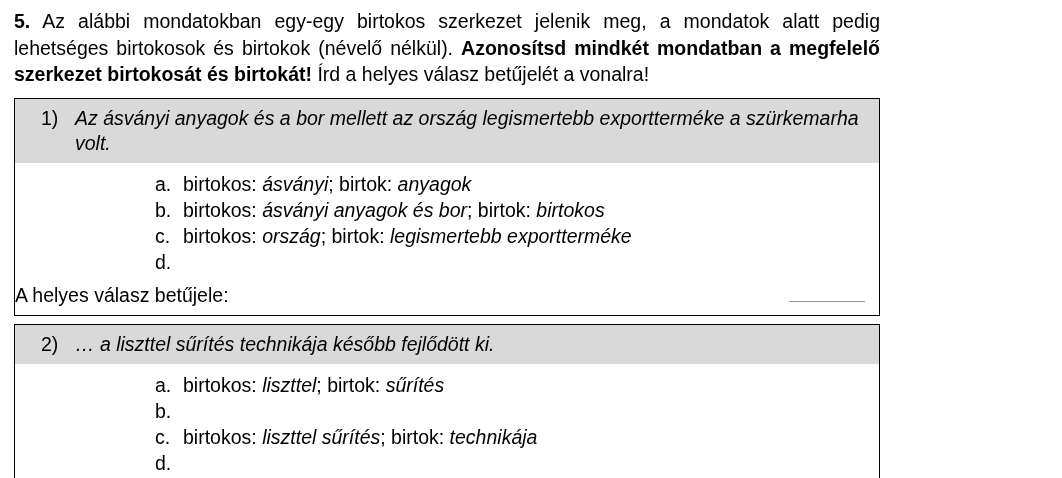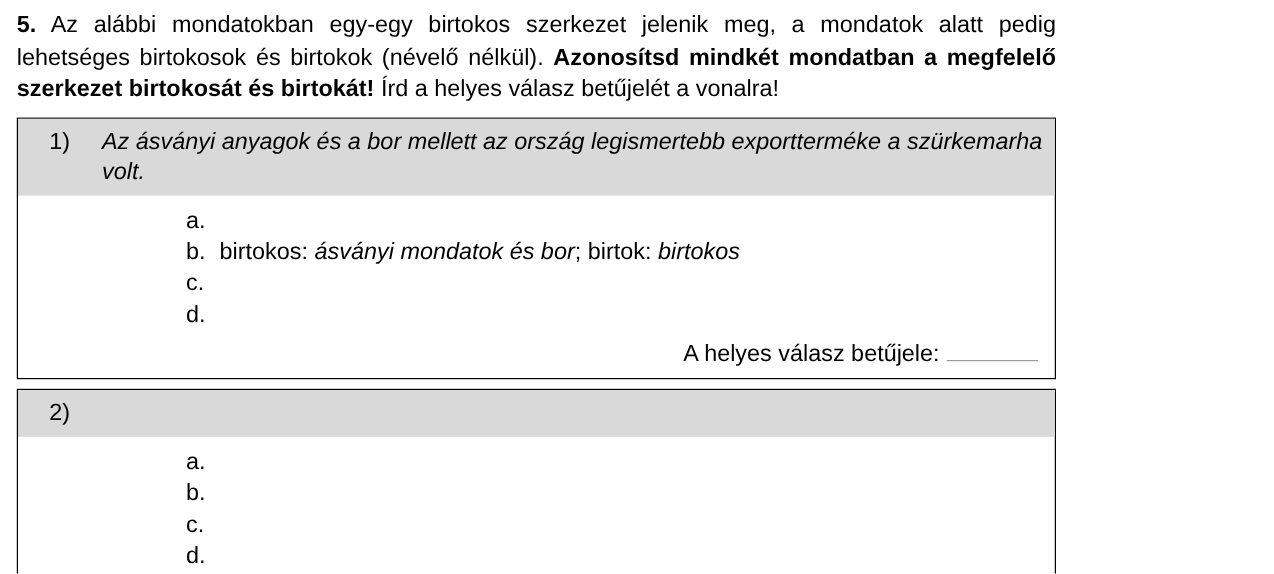--- a/index.html
+++ b/index.html
@@ -47,42 +47,41 @@
     padding: 7px 10px 7px 26px;
     display: flex;
     align-items: baseline;
   }
   .stem-num {
     width: 34px;
     flex: 0 0 34px;
   }
   .stem-text {
     font-style: italic;
-    margin-left: 10px;
   }
   .options {
     padding: 9px 0 2px 0;
   }
   .opt {
     display: flex;
     align-items: baseline;
     font-size: 19.5px;
     line-height: 1.33;
     padding-left: 140px;
   }
   .opt-letter {
     width: 28px;
     flex: 0 0 28px;
   }
   .opt-text em {
     font-style: italic;
   }
   .answer-line {
     display: flex;
-    justify-content: flex-end;
+    justify-content: space-between;
     align-items: baseline;
     font-size: 19.5px;
     padding: 6px 14px 8px 0;
   }
   .answer-label {
     white-space: pre;
   }
   .blank {
     display: inline-block;
     width: 76px;
@@ -109,51 +108,56 @@
   </p>
 
   <div class="block">
     <div class="stem">
       <span class="stem-num">1)</span>
       <span class="stem-text">Az ásványi anyagok és a bor mellett az ország legismertebb exportterméke a szürkemarha volt.</span>
     </div>
     <div class="options">
       <div class="opt">
         <span class="opt-letter">a.</span>
+        <span class="opt-text"><span>birtokos: </span><em>ásványi</em><span>; birtok: </span><em>anyagok</em></span>
       </div>
       <div class="opt">
         <span class="opt-letter">b.</span>
-        <span class="opt-text"><span>birtokos: </span><em>ásványi mondatok és bor</em><span>; birtok: </span><em>birtokos</em></span>
+        <span class="opt-text"><span>birtokos: </span><em>ásványi anyagok és bor</em><span>; birtok: </span><em>birtokos</em></span>
       </div>
       <div class="opt">
         <span class="opt-letter">c.</span>
+        <span class="opt-text"><span>birtokos: </span><em>ország</em><span>; birtok: </span><em>legismertebb exportterméke</em></span>
       </div>
       <div class="opt">
         <span class="opt-letter">d.</span>
       </div>
     </div>
     <div class="answer-line">
       <span class="answer-label">A helyes válasz betűjele:</span>
       <span class="blank"></span>
     </div>
   </div>
 
   <div class="block">
     <div class="stem">
       <span class="stem-num">2)</span>
+      <span class="stem-text">… a liszttel sűrítés technikája később fejlődött ki.</span>
     </div>
     <div class="options">
       <div class="opt">
         <span class="opt-letter">a.</span>
+        <span class="opt-text"><span>birtokos: </span><em>liszttel</em><span>; birtok: </span><em>sűrítés</em></span>
       </div>
       <div class="opt">
         <span class="opt-letter">b.</span>
       </div>
       <div class="opt">
         <span class="opt-letter">c.</span>
+        <span class="opt-text"><span>birtokos: </span><em>liszttel sűrítés</em><span>; birtok: </span><em>technikája</em></span>
       </div>
       <div class="opt">
         <span class="opt-letter">d.</span>
       </div>
     </div>
     <div class="answer-line with-points">
       <span class="answer-label">A helyes válasz betűjele:</span>
       <span class="blank"></span>
       <span class="points">4 pont</span>
     </div>

